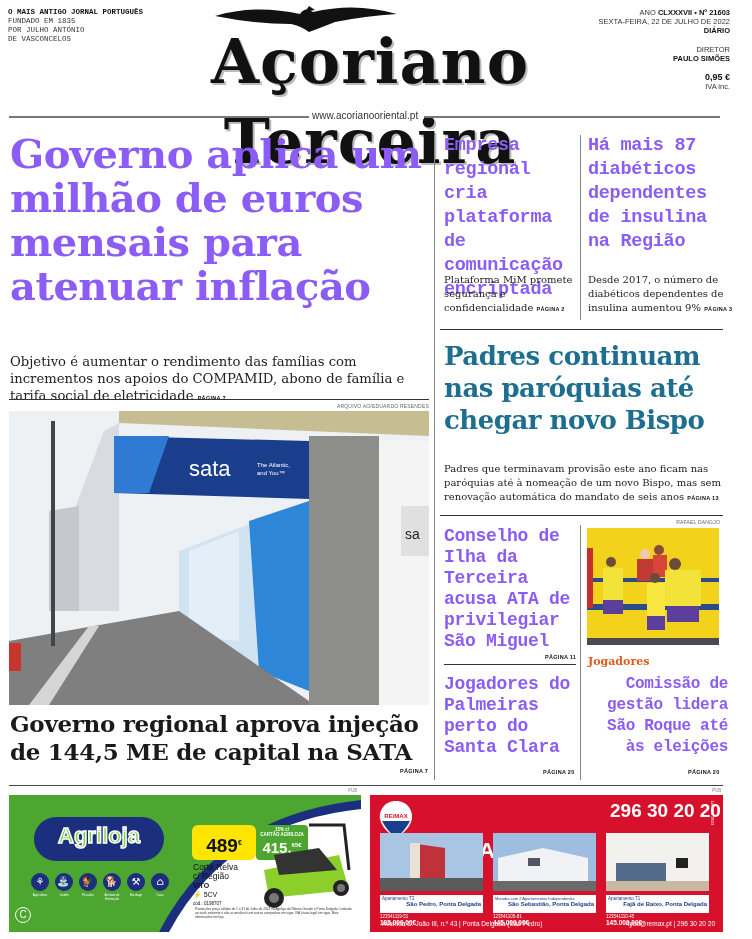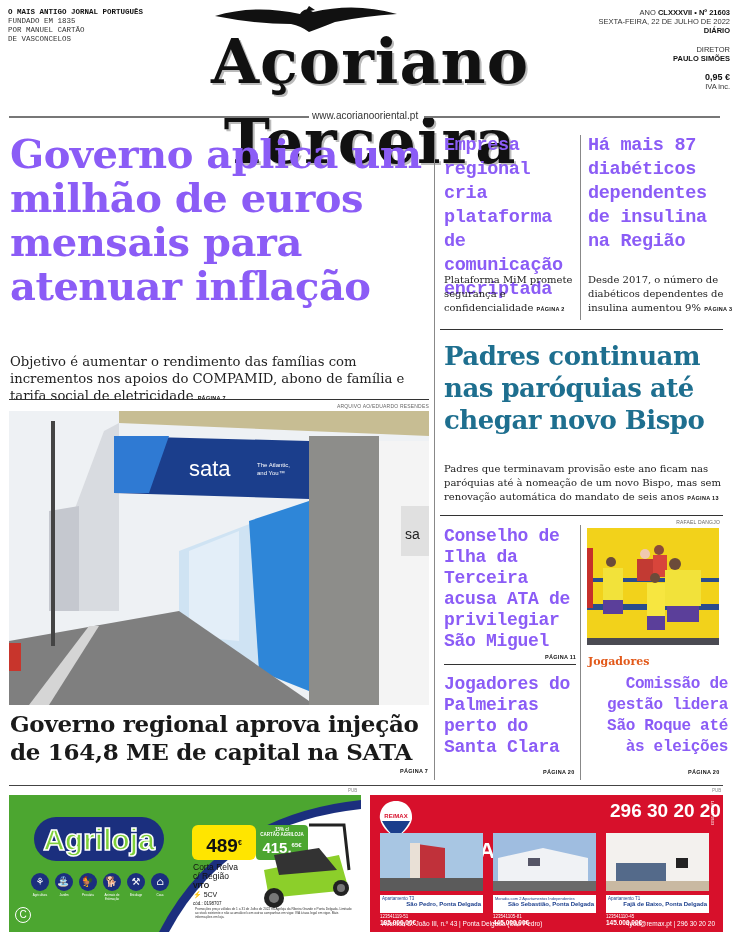--- a/index.html
+++ b/index.html
@@ -40,21 +40,21 @@
   .ad-agri { left: 9px; top: 795px; width: 352px; height: 137px; background: #4ca630; overflow: hidden; }
   .ad-remax { left: 370px; top: 795px; width: 353px; height: 137px; background: #d7102b; overflow: hidden; color: #fff; font-family: "Liberation Sans", sans-serif; }
   .pub { font-family: "Liberation Sans", sans-serif; font-size: 4.5px; color: #888; }
 </style>
 </head>
 <body>
 
 <div class="abs mast-left">
   <div class="b">O MAIS ANTIGO JORNAL PORTUGUÊS</div>
   <div>FUNDADO EM 1835</div>
-  <div>POR MANUEL CARTÃO</div>
+  <div>POR JULHO ANTÓNIO</div>
   <div>DE VASCONCELOS</div>
 </div>
 
 <svg class="abs eagle" viewBox="0 0 200 32">
   <path d="M10 14 Q50 2 95 12 Q100 4 108 10 Q150 0 192 12 Q160 14 130 20 Q115 26 104 30 Q96 24 86 22 Q50 22 10 14Z" fill="#111"></path>
   <path d="M100 10 L104 4 L110 8 Z" fill="#111"></path>
 </svg>
 
 <div class="abs logo">Açoriano Terceira</div>
 
@@ -109,21 +109,21 @@
     <text x="396" y="128" fill="#222" font-family="Liberation Sans, sans-serif" font-size="14">sa</text>
 
     <polygon points="0,230 170,200 300,290 300,294 0,294" fill="#7f7f7f"></polygon>
     <polygon points="20,294 80,215 90,215 40,294" fill="#d5d5d5"></polygon>
 
     <rect x="42" y="10" width="4" height="225" fill="#444"></rect>
     <rect x="0" y="232" width="12" height="28" fill="#c8352c"></rect>
   </svg>
 </div>
 
-<div class="abs sata-h2">Governo regional aprova injeção de 164,8 ME de capital na SATA</div>
+<div class="abs sata-h2">Governo regional aprova injeção de 144,5 ME de capital na SATA</div>
 <div class="abs pg" style="left:400px; top:768px;">PÁGINA 7</div>
 <div class="abs hline" style="left:9px; top:785px; width:714px; height:1px; background:#444;"></div>
 
 <div class="abs col-h" style="left:444px; top:134px; width:135px;">Empresa regional cria plataforma de comunicação encriptada</div>
 <div class="abs col-p" style="left:444px; top:273px; width:135px;">
   <span>Plataforma MiM promete segurança e confidencialidade</span>
   <span class="pg">PÁGINA 2</span>
 </div>
 <div class="abs vline" style="left:580px; top:135px; height:185px;"></div>
 <div class="abs col-h" style="left:588px; top:134px; width:145px;">Há mais 87 diabéticos dependentes de insulina na Região</div>
@@ -177,21 +177,21 @@
 
 <div class="abs pub" style="left:348px; top:788px;">PUB</div>
 <div class="abs pub" style="left:712px; top:788px;">PUB</div>
 
 <div class="abs ad-agri">
   <svg class="abs" style="left:0; top:0;" width="352" height="137" viewBox="0 0 352 137">
     <path d="M150 137 Q210 20 352 5 L352 137 Z" fill="#1b2f7e"></path>
     <path d="M160 137 Q218 28 352 14 L352 137 Z" fill="#ffffff"></path>
   </svg>
   <div class="abs" style="left:25px; top:22px; width:130px; height:44px; background:#1b2f7e; border-radius:22px; text-align:center;">
-    <span class="sans" style="display:inline-block; margin-top:6px; font-size:30px; font-weight:bold; color:#7fd03a; -webkit-text-stroke:1.5px #fff;">Agriloja</span>
+    <span class="sans" style="display:inline-block; margin-top:6px; font-size:22px; font-weight:bold; color:#7fd03a; -webkit-text-stroke:1.5px #fff;">Agriloja</span>
   </div>
   <div class="abs" style="left:22px; top:78px; display:flex; gap:6px;">
     <div style="width:18px; text-align:center;">
       <div style="width:18px;height:18px;border-radius:50%;background:#1b2f7e;color:#fff;font-size:10px;line-height:18px;">⚘</div>
       <div class="sans" style="font-size:3px;color:#fff;margin-top:2px;">Agricultura</div>
     </div>
     <div style="width:18px; text-align:center;">
       <div style="width:18px;height:18px;border-radius:50%;background:#1b2f7e;color:#fff;font-size:10px;line-height:18px;">⛲</div>
       <div class="sans" style="font-size:3px;color:#fff;margin-top:2px;">Jardim</div>
     </div>

